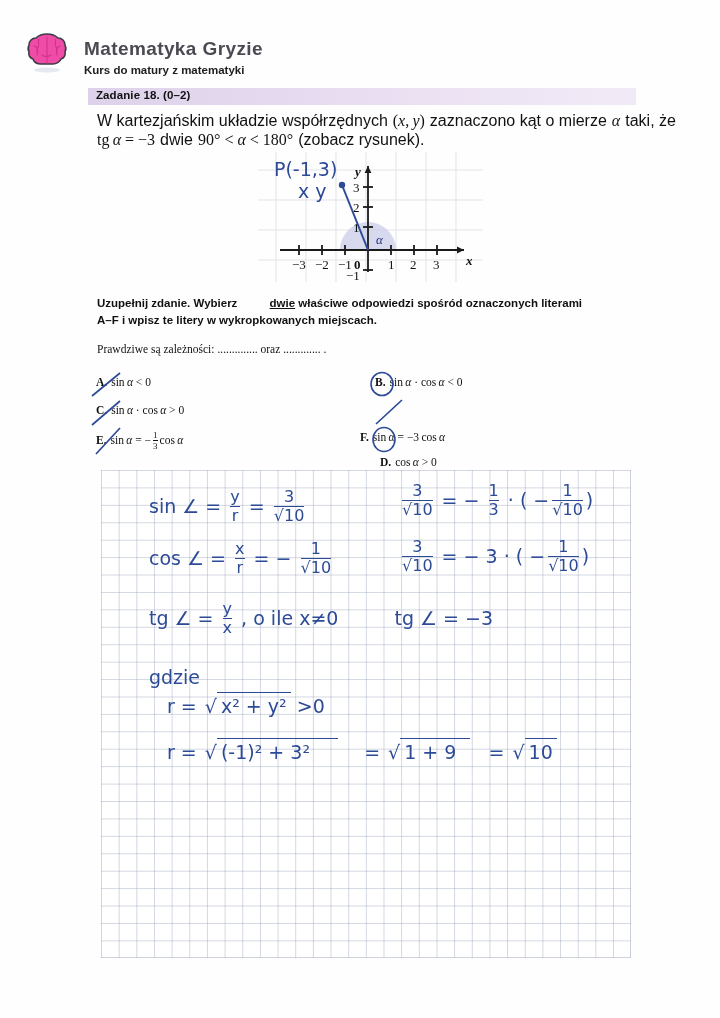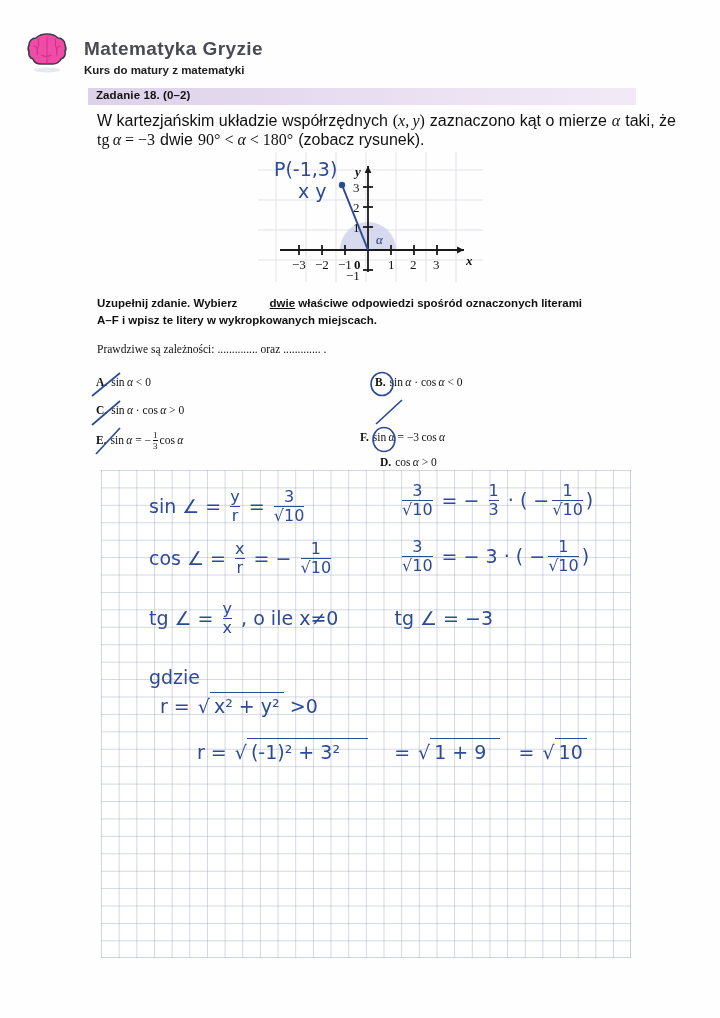--- a/index.html
+++ b/index.html
@@ -311,27 +311,27 @@
     <div class="ink hw" style="left:48px; top:132px;">
       <span>tg ∠ =</span>
       <span class="hwf"><span class="n">y</span><span class="d">x</span></span>
       <span>,    o ile x≠0</span>
       <span style="display:inline-block;width:44px;"></span>
       <span>tg ∠ = −3</span>
     </div>
 
     <div class="ink hw" style="left:48px; top:196px;">gdzie</div>
 
-    <div class="ink hw" style="left:59px; top:222px;">
+    <div class="ink hw" style="left:66px; top:222px;">
       <span>r =</span>
       <span class="rad">√<span class="radbar"><span>x² + y²</span></span></span>
       <span>&gt;0</span>
     </div>
 
-    <div class="ink hw" style="left:66px; top:268px;margin-left:30px;">
+    <div class="ink hw" style="left:66px; top:268px;">
       <span>r =</span>
       <span class="rad">√<span class="radbar" style="padding-right:28px;"><span>(-1)² + 3²</span></span></span>
       <span style="display:inline-block;width:14px;"></span>
       <span>=</span>
       <span class="rad">√<span class="radbar" style="padding-right:14px;"><span>1 + 9</span></span></span>
       <span style="display:inline-block;width:6px;"></span>
       <span>=</span>
       <span class="rad">√<span class="radbar"><span>10</span></span></span>
     </div>
   </div>

